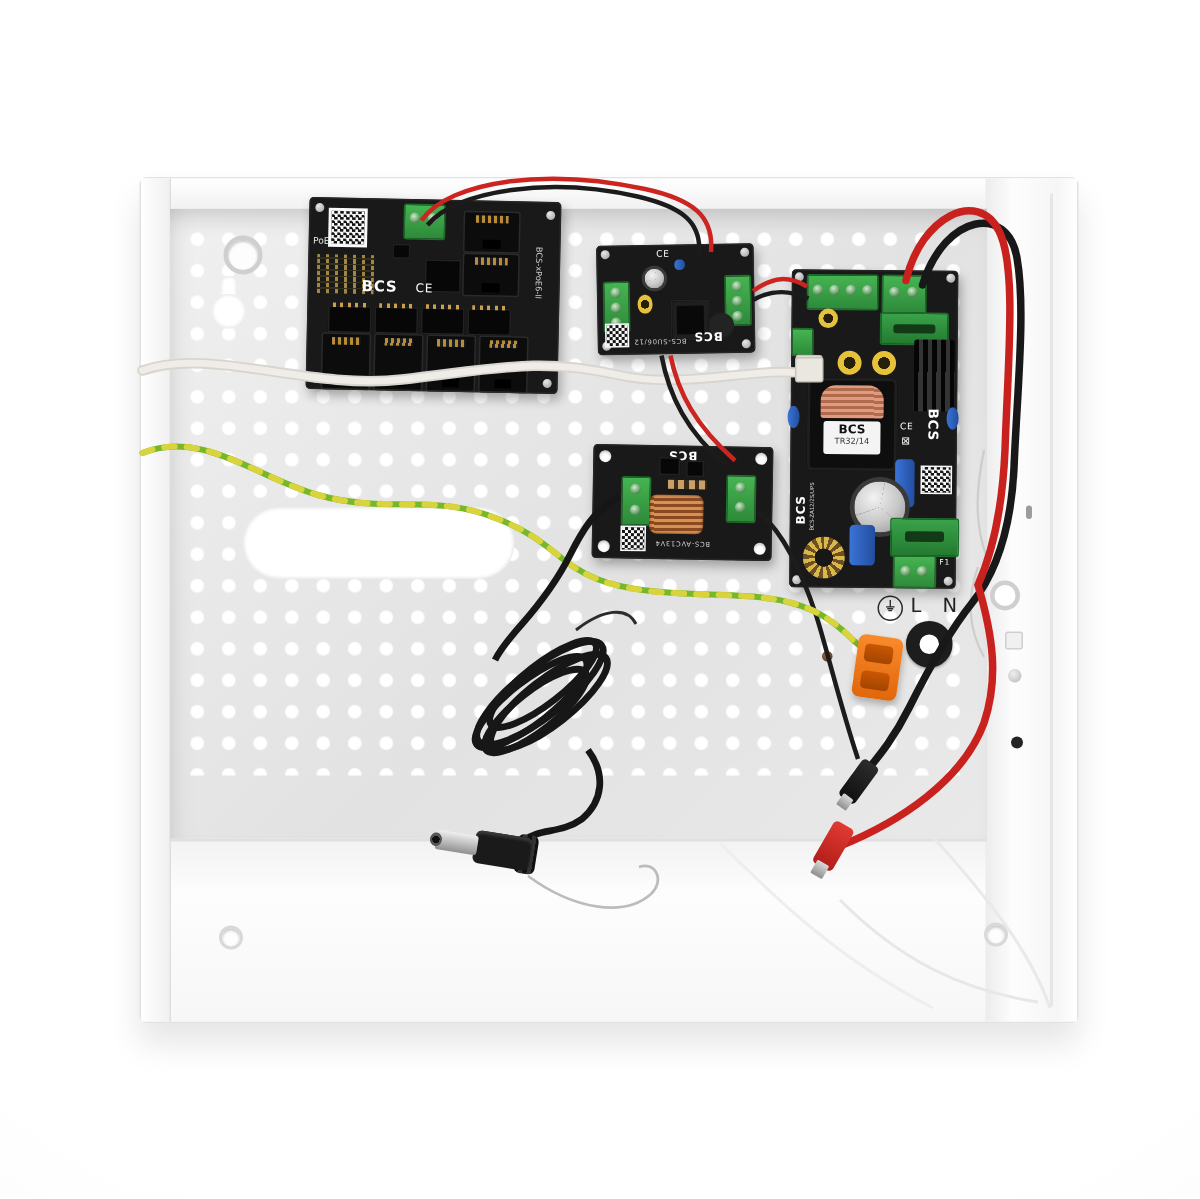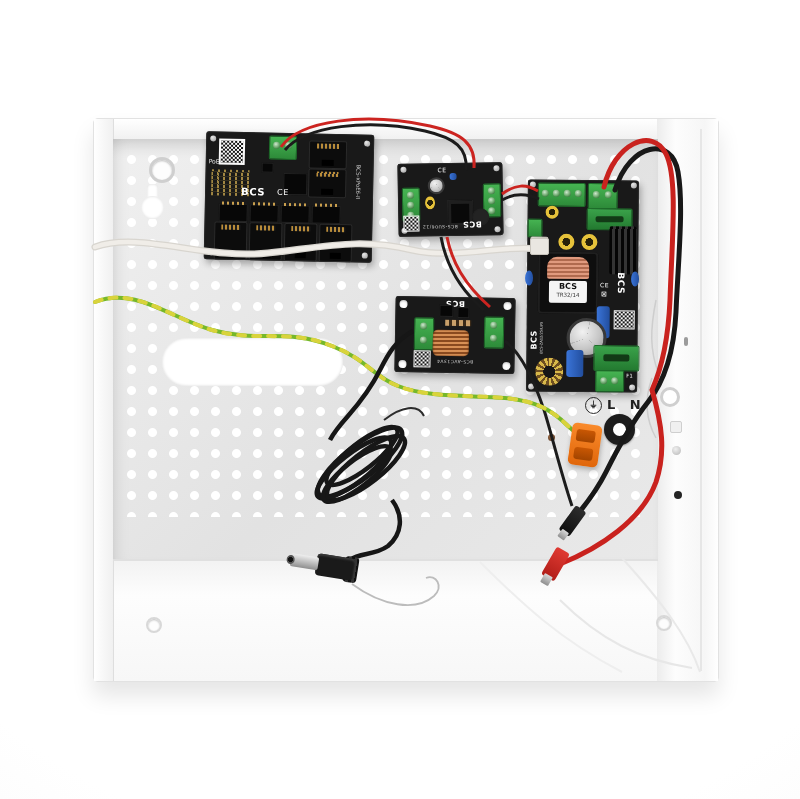--- a/index.html
+++ b/index.html
@@ -73,21 +73,21 @@
   .spade .metal{position:absolute;background:linear-gradient(#d9d9d9,#8f8f8f);border-radius:1px;}
   .dcplug{position:absolute;transform:rotate(9deg);}
   .plug-body{position:absolute;left:34px;top:6px;width:38px;height:22px;background:#1a1a1a;border-radius:4px;
     box-shadow:inset 0 2px 2px #3a3a3a;}
   .plug-ridge{position:absolute;left:62px;top:4px;width:14px;height:26px;
     background:repeating-linear-gradient(90deg,#101010 0 3px,#333 3px 6px);border-radius:4px;}
   .plug-barrel{position:absolute;left:8px;top:10px;width:28px;height:13px;border-radius:2px;
     background:linear-gradient(#efefef,#8f8f8f);}
   .plug-tip{position:absolute;left:4px;top:12px;width:8px;height:9px;border-radius:50%;
     background:radial-gradient(circle,#111 0 40%,#555 41%);}
-  .ln{position:absolute;color:#222;font-weight:bold;font-size:13px;letter-spacing:5px;}
+  .ln{position:absolute;color:#222;font-weight:normal;font-size:13px;letter-spacing:5px;}
   .earthsym{position:absolute;width:15px;height:15px;border:1.6px solid #2b2b2b;border-radius:50%;
     font-size:9px;line-height:14px;text-align:center;color:#2b2b2b;font-weight:bold;}
   .seam{position:absolute;background:#e6e6e6;}
   .wallscrew{position:absolute;border-radius:50%;}
   svg.wires{position:absolute;left:0;top:0;z-index:40;pointer-events:none;}
   .z50{z-index:50;} .z30{z-index:30;} .z20{z-index:20;} .z45{z-index:45;}
 </style>
 </head>
 <body>
 

